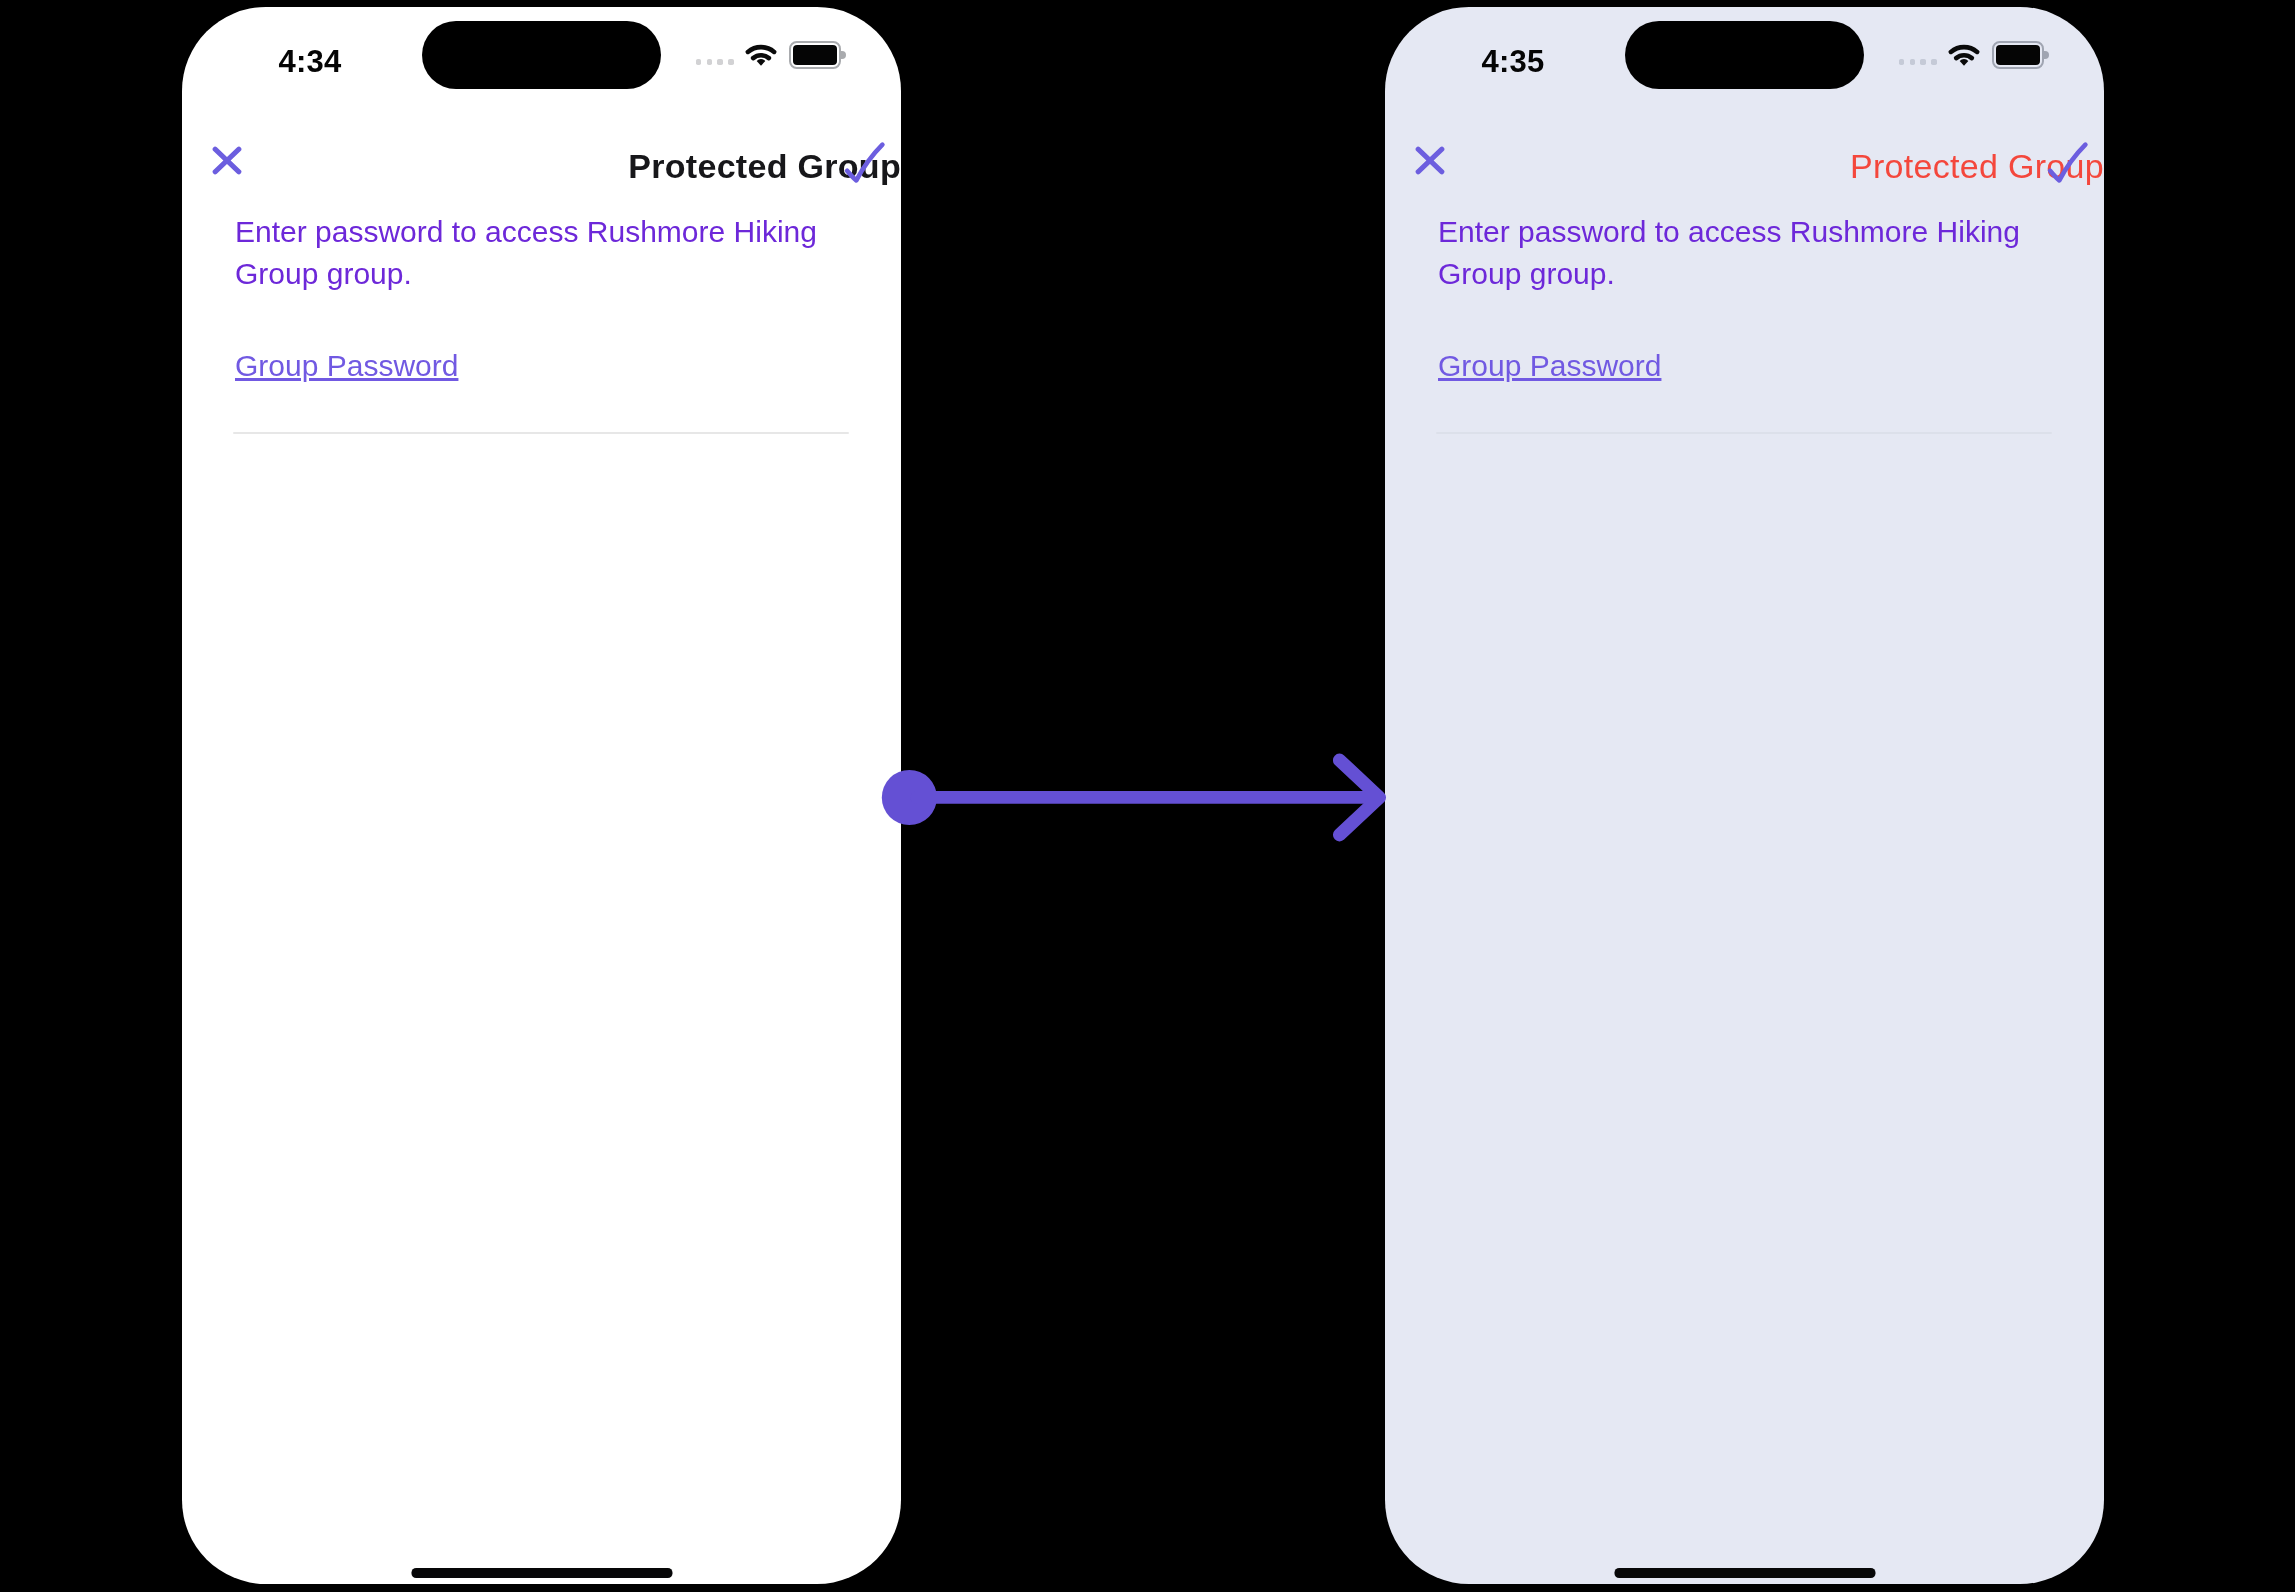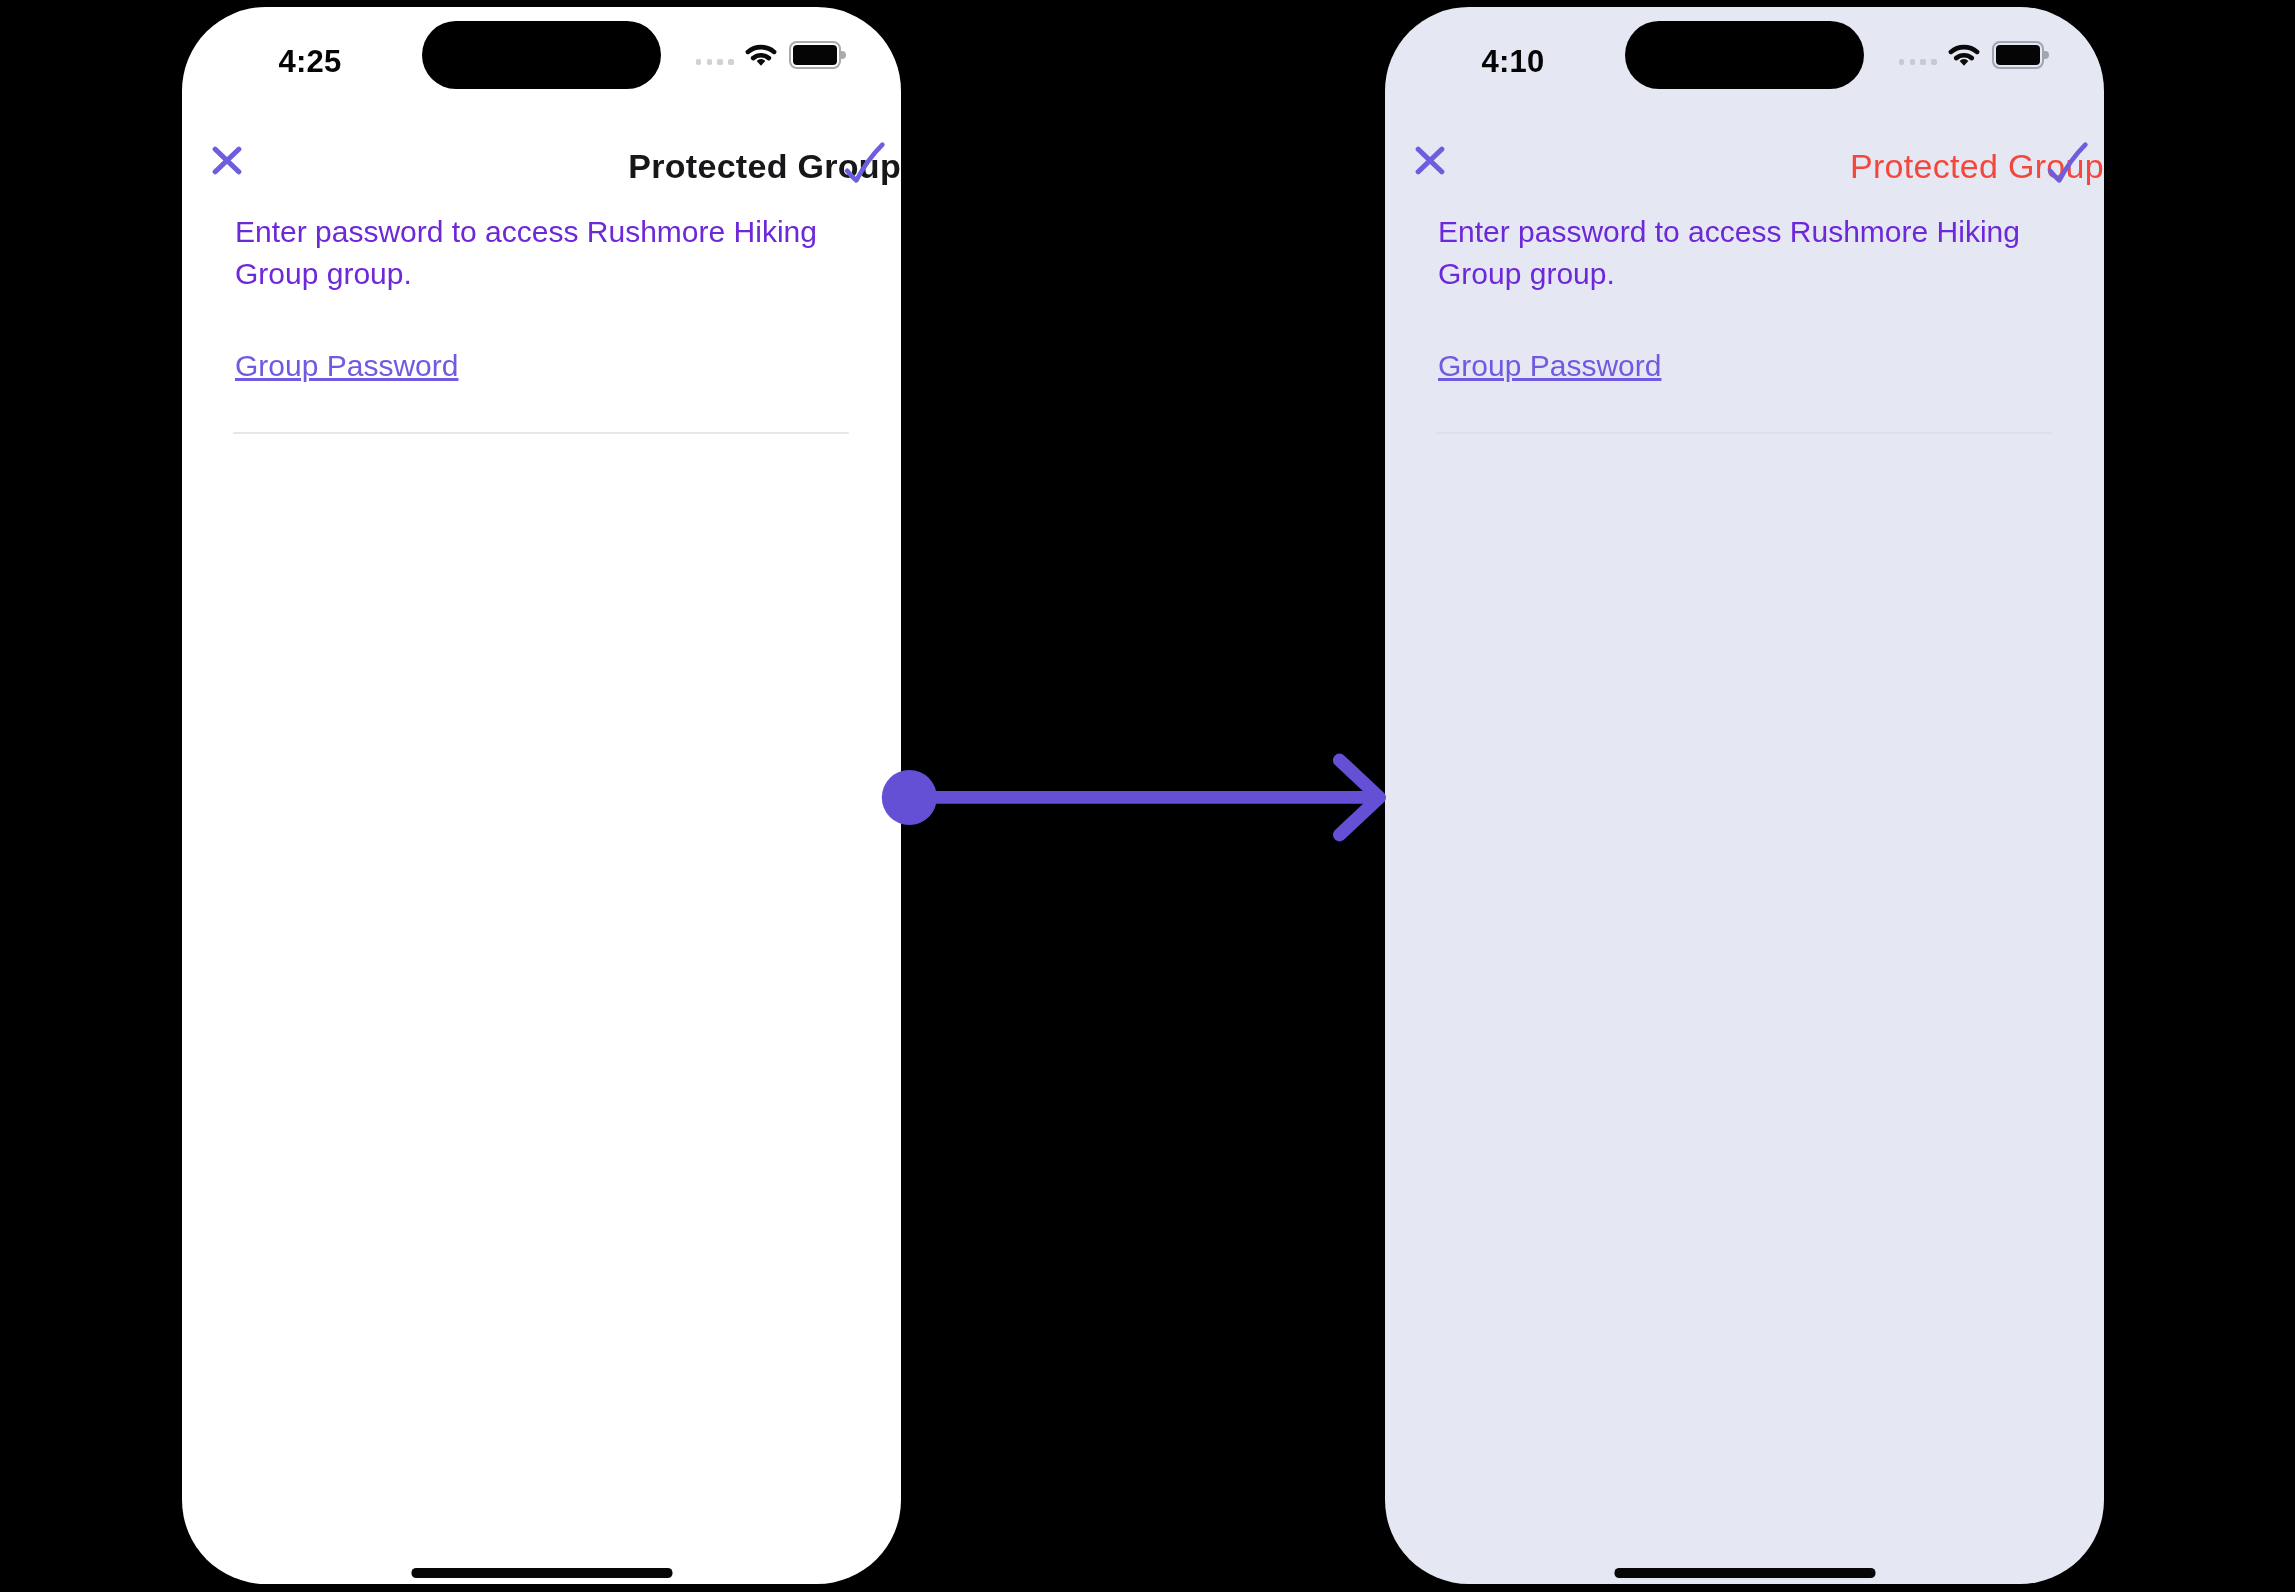--- a/index.html
+++ b/index.html
@@ -82,21 +82,21 @@
     width:261px;height:9.2px;border-radius:4.6px;background:#070708;
   }
 
   
   .transition-arrow{position:absolute;left:868px;top:724px;}
 </style>
 </head>
 <body>
 
 <div class="phone phone--before">
-  <div class="status-time">4:25</div>
+  <div class="status-time">4:34</div>
   <div class="dynamic-island"></div>
   <div class="status-cluster">
     <div class="sig-dots">
       <span class="sig-dot"></span>
         <span class="sig-dot"></span>
         <span class="sig-dot"></span>
         <span class="sig-dot"></span>
     </div>
     <svg class="wifi-svg" width="32" height="24.5" viewBox="0 0 62 48">
       <path d="M5.3 19.4 A40 40 0 0 1 56.7 19.4" fill="none" stroke="#0a0a0a" stroke-width="9" stroke-linecap="round"></path>
@@ -122,21 +122,21 @@
 
   <div>
     <div class="field-label">Group Password</div>
     <div class="field-line"></div>
   </div>
 
   <div class="home-indicator"></div>
 </div>
 
 <div class="phone phone--after">
-  <div class="status-time">4:10</div>
+  <div class="status-time">4:35</div>
   <div class="dynamic-island"></div>
   <div class="status-cluster">
     <div class="sig-dots">
       <span class="sig-dot"></span>
         <span class="sig-dot"></span>
         <span class="sig-dot"></span>
         <span class="sig-dot"></span>
     </div>
     <svg class="wifi-svg" width="32" height="24.5" viewBox="0 0 62 48">
       <path d="M5.3 19.4 A40 40 0 0 1 56.7 19.4" fill="none" stroke="#0a0a0a" stroke-width="9" stroke-linecap="round"></path>

